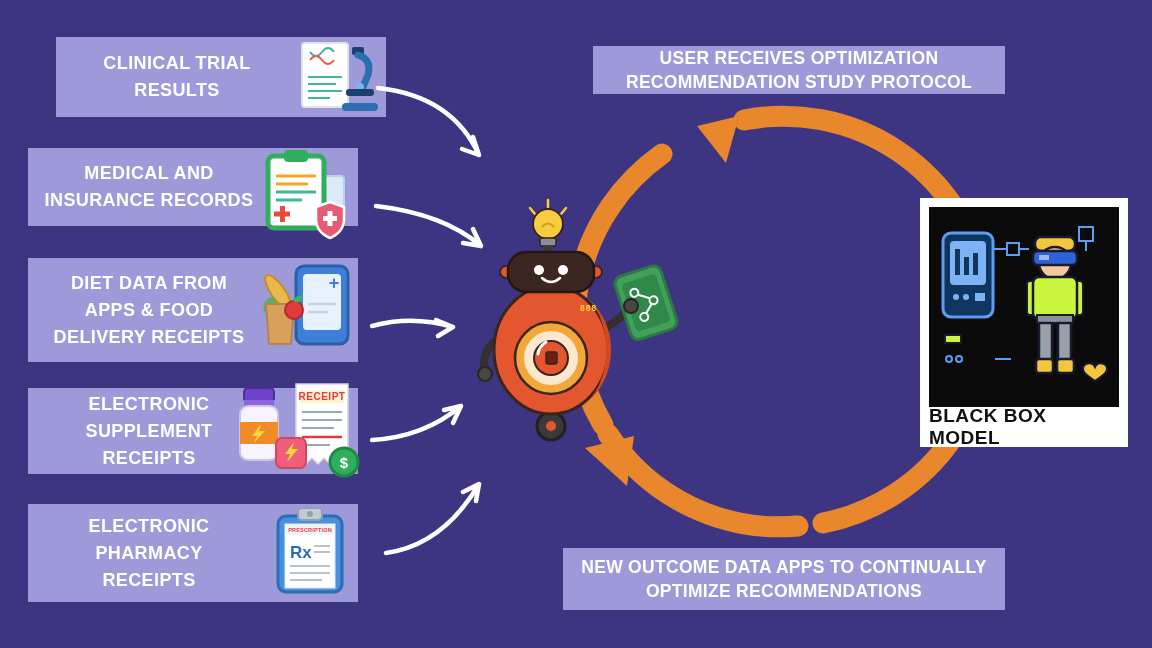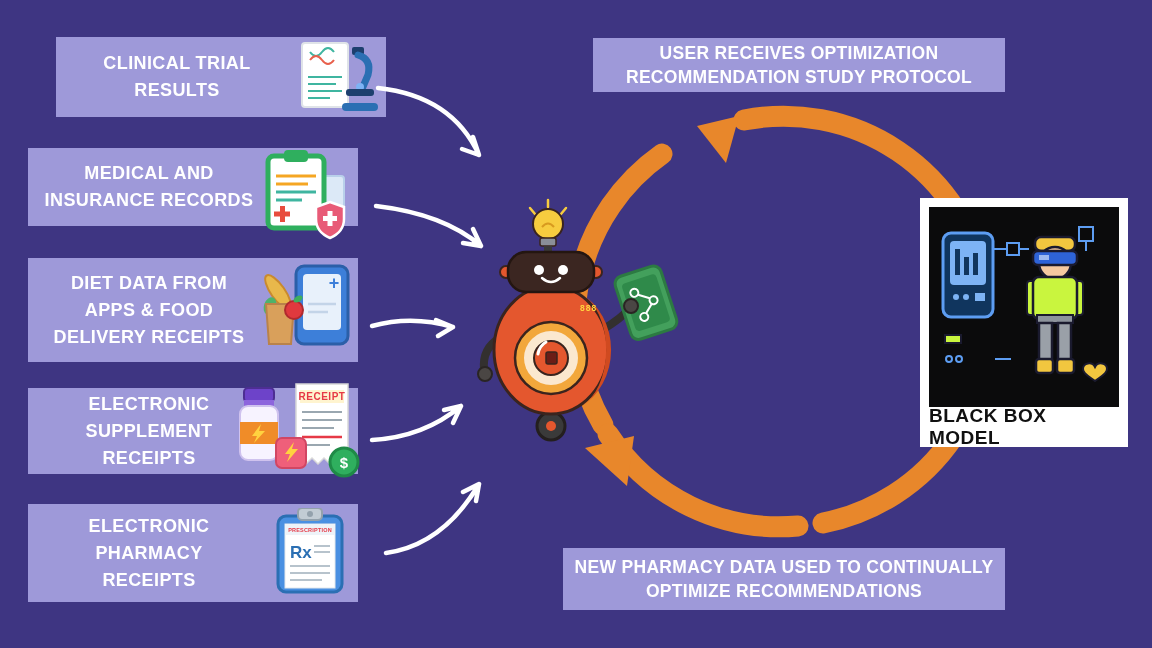--- a/index.html
+++ b/index.html
@@ -114,27 +114,27 @@
       <rect x="32" y="0" width="24" height="12" rx="4" fill="#c2ccd4" stroke="#93a1ac" stroke-width="2"></rect>
       <circle cx="44" cy="6" r="3" fill="#93a1ac"></circle>
       <rect x="19" y="16" width="50" height="64" fill="#ffffff" stroke="#e3e8ec"></rect>
       <rect x="19" y="16" width="50" height="11" fill="#eef3f8"></rect>
       <text x="44" y="24" font-size="5.5" font-weight="bold" fill="#e63946" text-anchor="middle" letter-spacing="0.2">PRESCRIPTION</text>
       <text x="24" y="50" font-size="17" font-weight="bold" fill="#2b6fb3">Rx</text>
       <path d="M 48 38 H 64 M 48 44 H 64 M 24 58 H 64 M 24 65 H 64 M 24 72 H 56" stroke="#b7c3cc" stroke-width="2"></path>
     </svg>
   </div>
 
-  <div class="panel cycle-box" style="left:593px; top:38px; width:412px; height:54px;">
+  <div class="panel cycle-box" style="left:593px; top:46px; width:412px; height:48px;">
     <div>USER RECEIVES OPTIMIZATION
 RECOMMENDATION STUDY PROTOCOL</div>
   </div>
 
   <div class="panel cycle-box" style="left:563px; top:548px; width:442px; height:62px;">
-    <div>NEW PHARMACY DATA USED TO CONTINUALLY
+    <div>NEW OUTCOME DATA APPS TO CONTINUALLY
 OPTIMIZE RECOMMENDATIONS</div>
   </div>
 
   <div class="card">
     <svg class="card-img" width="190" height="200" viewBox="0 0 190 200">
       <rect x="0" y="0" width="190" height="200" fill="#0b0b0c"></rect>
       <rect x="14" y="26" width="50" height="84" rx="8" fill="#10355e" stroke="#5d9df2" stroke-width="3"></rect>
       <rect x="21" y="34" width="36" height="44" rx="4" fill="#7db3f5"></rect>
       <rect x="26" y="42" width="5" height="26" fill="#10355e"></rect>
       <rect x="35" y="50" width="5" height="18" fill="#10355e"></rect>

